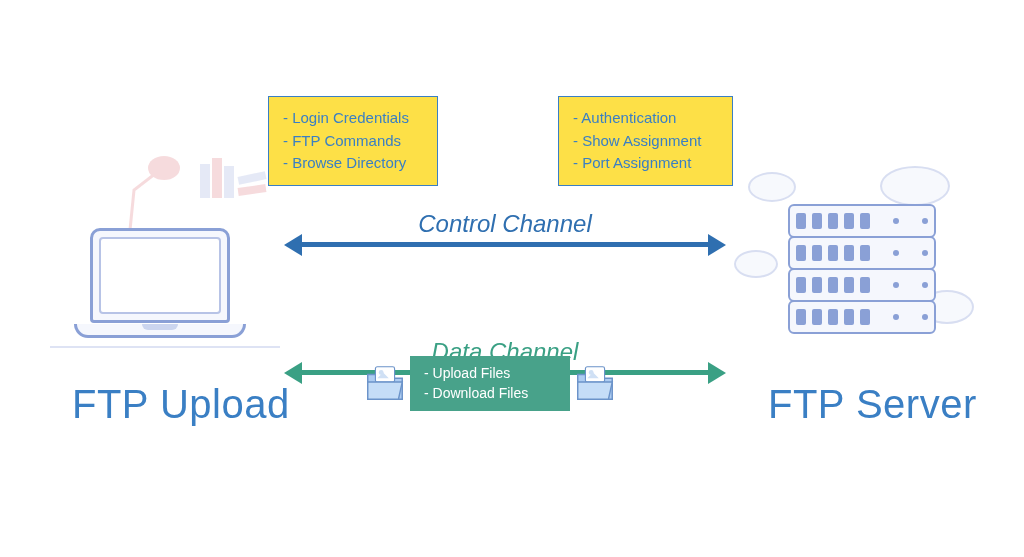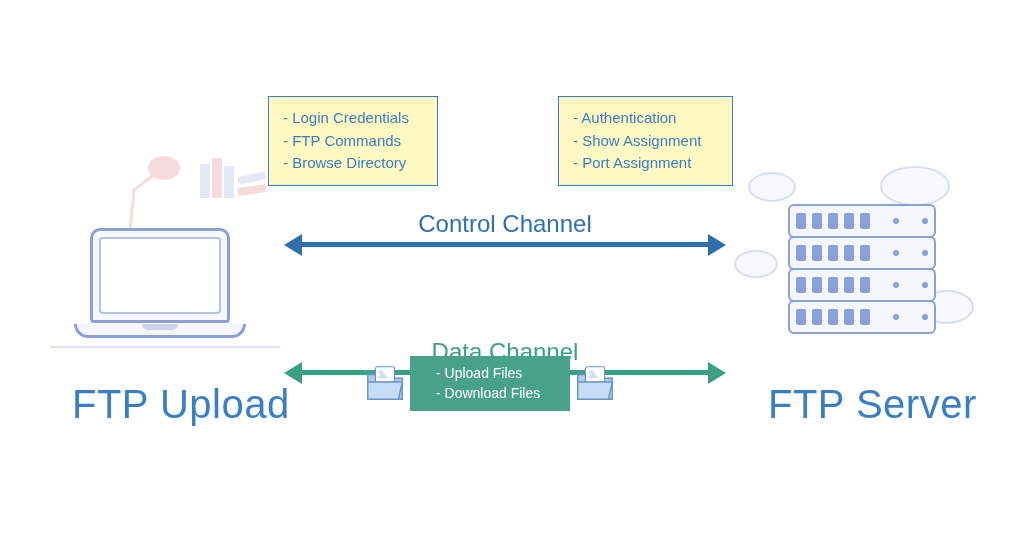--- a/index.html
+++ b/index.html
@@ -14,21 +14,21 @@
   .container {
     position: relative;
     width: 100%;
     height: 100%;
   }
   
   .info-box {
     position: absolute;
     border: 1.5px solid #3a7fc4;
     padding: 10px 18px 10px 14px;
-    background: #fef9c3;
+    background: #fde047;
   }
   .info-box .item {
     color: #3a7fc4;
     font-size: 15px;
     line-height: 1.5;
   }
   .box-left { top: 96px; left: 268px; width: 170px; }
   .box-right { top: 96px; left: 558px; width: 175px; }
 
   
@@ -158,20 +158,21 @@
   
   .channel {
     position: absolute;
     left: 300px;
     width: 410px;
   }
   .channel-label {
     text-align: center;
     font-size: 24px;
     margin-bottom: 4px;
+    font-style: italic;
   }
   .control { top: 210px; }
   .control .channel-label { color: #2f6fb0; }
   .data { top: 300px; margin-top: 38px; }
   .data .channel-label { color: #3aa084; }
 
   .arrow-line {
     position: relative;
     height: 5px;
     border-radius: 2px;
@@ -202,21 +203,21 @@
     align-items: center;
     gap: 2px;
   }
   .folder-icon {
     width: 46px;
     height: 46px;
   }
   .files-box {
     background: #48a28a;
     color: #fff;
-    padding: 8px 18px 8px 26px;
+    padding: 8px 18px 8px 14px;
     font-size: 14px;
     line-height: 1.4;
     width: 160px;
   }
 
 </style>
 </head>
 <body>
 
 <div class="container">

